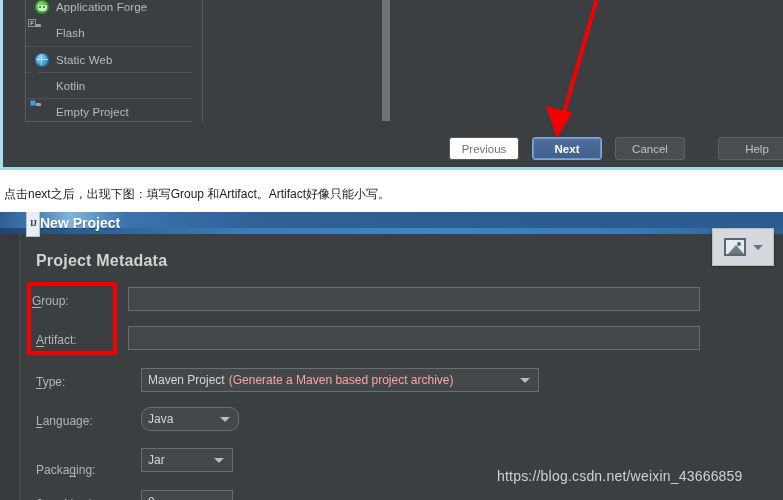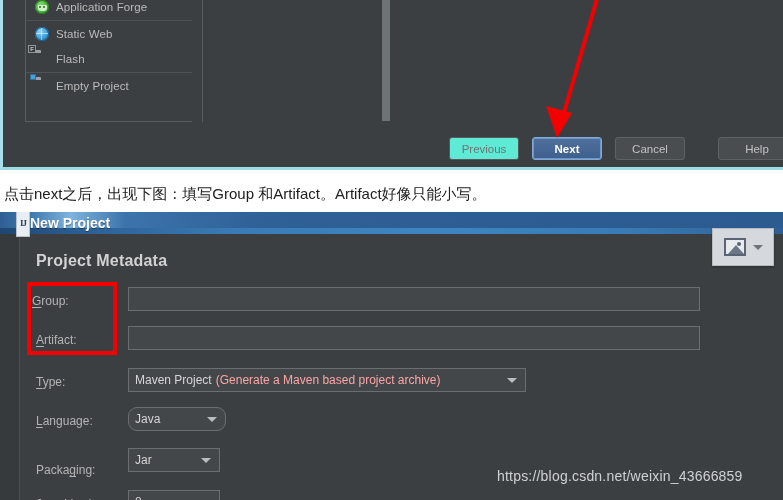--- a/index.html
+++ b/index.html
@@ -117,56 +117,56 @@
     position:absolute;left:446px;top:137px;display:flex;gap:13px;
   }
   .btn{
     width:70px;height:23px;
     border:1px solid #5e6264;border-radius:3px;
     background:#4a4d4f;
     color:#c3c3c3;font-size:11.5px;
     display:flex;align-items:center;justify-content:center;
     box-sizing:border-box;
   }
-  .btn.disabled{color:#6f7375;border-color:#565a5c;background:#5eead4;}
+  .btn.disabled{color:#6f7375;border-color:#565a5c;background:#ffffff;}
   .btn.primary{
     background:linear-gradient(180deg,#4f6f9c 0%,#3f5f8e 100%);
     border:1px solid #7fa7d8;color:#ffffff;font-weight:bold;
     box-shadow:0 0 0 1px #6f97c8 inset;
   }
   .btn.wide{width:78px;margin-left:20px;}
 
   
   .red-arrow{position:absolute;left:470px;top:-4px;width:160px;height:146px;pointer-events:none;}
 
   
   .caption{
     position:absolute;left:4px;top:185px;width:775px;
-    color:#202020;font-size:15px;line-height:18px;
+    color:#202020;font-size:12px;line-height:18px;
     font-family:"Liberation Sans","DejaVu Sans",sans-serif;
     white-space:nowrap;
   }
 
   
   .bottom-dialog{
     position:absolute;left:0;top:212px;width:783px;height:288px;
     background:#3c3f41;overflow:hidden;
   }
   .titlebar{
     position:absolute;left:0;top:0;width:783px;height:22px;
     background:linear-gradient(90deg,#2f5f92 0%,#3f79ae 4%,#7fb4dc 9%,#3b74ab 16%,#2f6096 34%,#2d5d93 60%,#2c5b90 100%);
     display:flex;align-items:center;
   }
   .titlebar-sheen{
     position:absolute;left:0;top:16px;width:783px;height:6px;
     background:linear-gradient(90deg,#1f4570 0%,#2b5f93 10%,#3b7bb4 30%,#3f86c0 55%,#3a7bb4 80%,#2d5f93 100%);
   }
   .win-icon{
     position:relative;z-index:2;
-    margin-left:16px;width:14px;height:27px;flex:0 0 14px;
+    margin-left:26px;width:14px;height:27px;flex:0 0 14px;
     background:#e9eef3;border:1px solid #b9c2cb;box-sizing:border-box;
     display:flex;align-items:center;justify-content:center;
     color:#2c3e55;font-size:9px;font-weight:bold;font-family:"Liberation Serif",serif;
     letter-spacing:-1px;
     text-align:right;
   }
   .win-title{
     position:relative;z-index:2;
     color:#ffffff;font-size:14px;
     text-shadow:0 1px 1px rgba(0,0,0,.45);
@@ -192,21 +192,21 @@
 
   .text-input{
     height:24px;background:#434749;
     border:1px solid #6a6e70;box-sizing:border-box;
     color:#d0d0d0;font-size:12px;line-height:22px;padding:0 6px;
   }
   .combo{
     height:24px;background:#434749;
     border:1px solid #6a6e70;box-sizing:border-box;
     display:flex;align-items:center;
-    padding:0 6px;position:relative;
+    padding:0 6px;position:relative;margin-left:13px;
   }
   .combo .val{color:#d6d6d6;font-size:12px;white-space:nowrap;}
   .combo .hint{color:#fca5a5;font-size:12px;margin-left:4px;white-space:nowrap;}
   .caret{
     position:absolute;right:8px;top:50%;margin-top:-2px;
     width:0;height:0;border-left:5px solid transparent;border-right:5px solid transparent;
     border-top:5px solid #b9bdbf;
   }
 
   .red-box{
@@ -251,32 +251,38 @@
   <div class="top-dialog">
 
     <div class="top-left-panel">
       <div class="tmpl-list">
 
         <div class="tmpl-item no-sep">
           <span class="ico ico-forge"></span>
           <span class="tmpl-label">Application Forge</span>
         </div>
 
-        <div class="tmpl-item">
-          <span class="ico ico-globe"></span>
-          <span class="tmpl-label">Static Web</span>
-        </div>
-
         <div class="tmpl-item no-sep">
           <span class="ico">
             <span class="ico-folder"><span class="badge-f">F</span></span>
           </span>
           <span class="tmpl-label">Flash</span>
         </div>
 
+        <div class="tmpl-item">
+          <span class="ico ico-globe"></span>
+          <span class="tmpl-label">Static Web</span>
+        </div>
+
+        <div class="tmpl-item">
+          <span class="ico">
+            <span class="ico-kotlin"></span>
+          </span>
+          <span class="tmpl-label">Kotlin</span>
+        </div>
 
         <div class="tmpl-item">
           <span class="ico">
             <span class="ico-folder"><span class="badge-sq"></span></span>
           </span>
           <span class="tmpl-label">Empty Project</span>
         </div>
 
       </div>
     </div>

